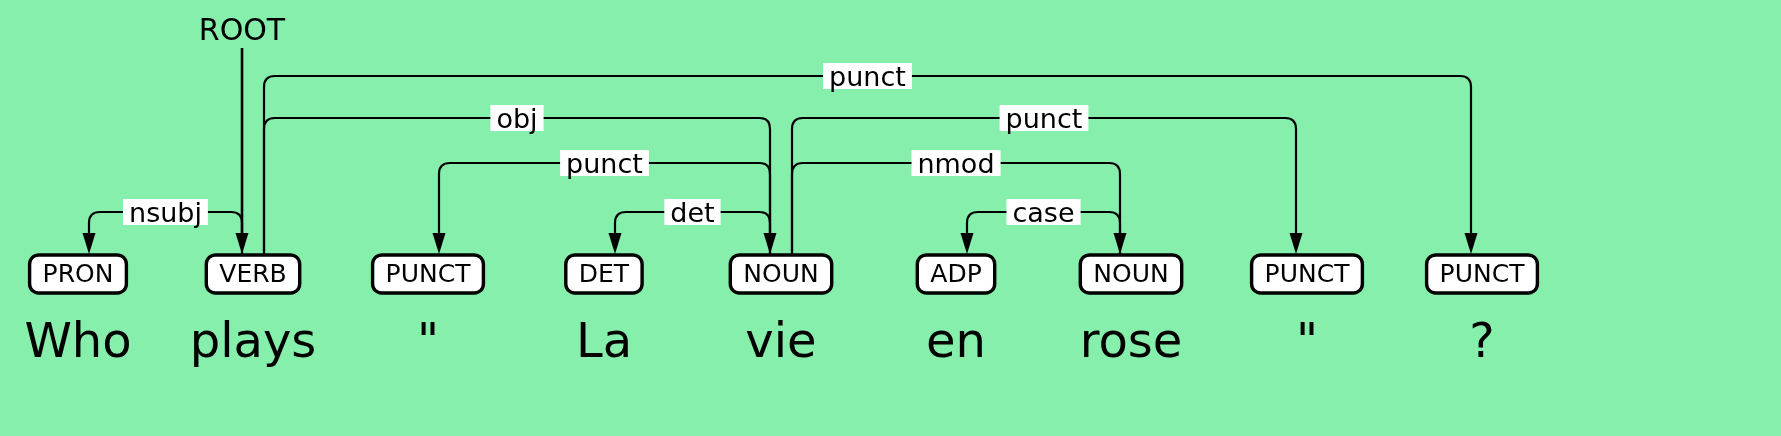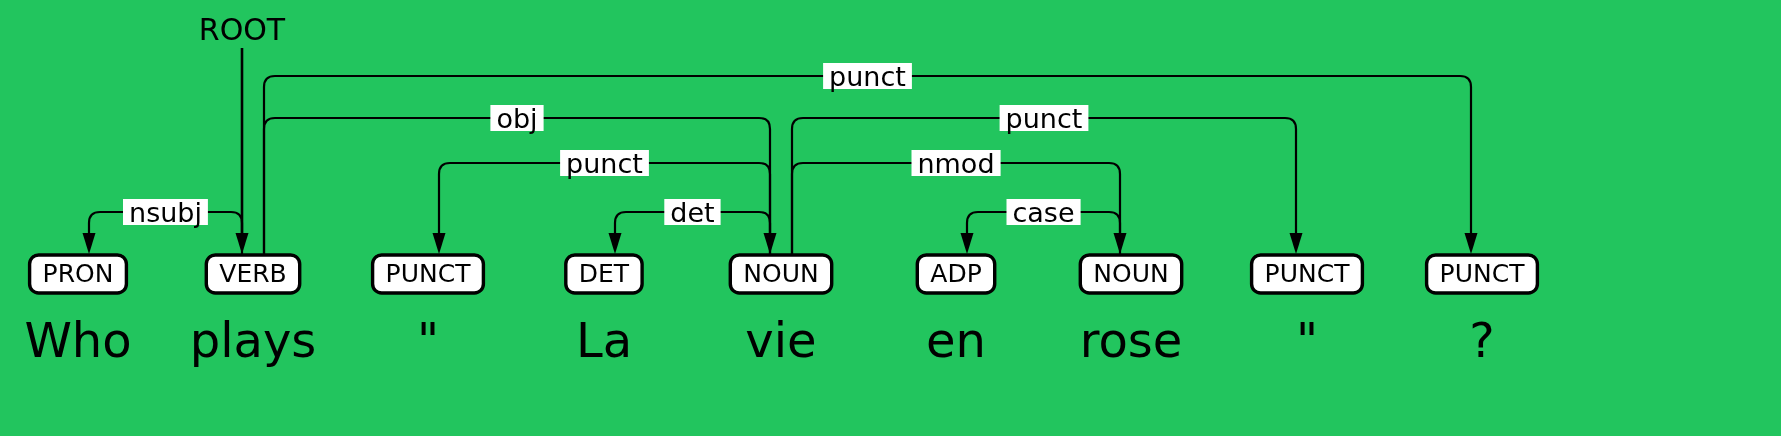--- a/index.html
+++ b/index.html
@@ -1,18 +1,18 @@
 <!DOCTYPE html>
 <html><head>
 <meta charset="utf-8">
 <title>Dependency Parse</title>
 <style>
   html,body{margin:0;padding:0;background:#ffffff;}
   body{font-family:"DejaVu Sans","Liberation Sans",sans-serif;}
-  #stage{position:relative;width:1781px;height:436px;background:#22c55e;overflow:hidden;}
+  #stage{position:relative;width:1781px;height:436px;background:#86efac;overflow:hidden;}
   #depsvg{position:absolute;left:0;top:0;width:1781px;height:436px;}
   .arc-path{fill:none;stroke:#000000;stroke-width:2.2;stroke-linejoin:round;stroke-linecap:butt;}
   .root-stem{fill:none;stroke:#000000;stroke-width:2.6;}
   .arrow-head{fill:#000000;stroke:none;}
   .arc-label{font-family:"DejaVu Sans","Liberation Sans",sans-serif;font-size:27px;fill:#000000;text-anchor:middle;dominant-baseline:alphabetic;}
   .root-label{font-family:"DejaVu Sans","Liberation Sans",sans-serif;font-size:30px;fill:#000000;text-anchor:middle;}
   .pos-box{fill:#ffffff;stroke:#000000;stroke-width:3.4;}
   .pos-text{font-family:"DejaVu Sans","Liberation Sans",sans-serif;font-size:25px;fill:#000000;text-anchor:middle;}
   .word-text{font-family:"DejaVu Sans","Liberation Sans",sans-serif;font-size:48px;fill:#000000;text-anchor:middle;}
 </style>

